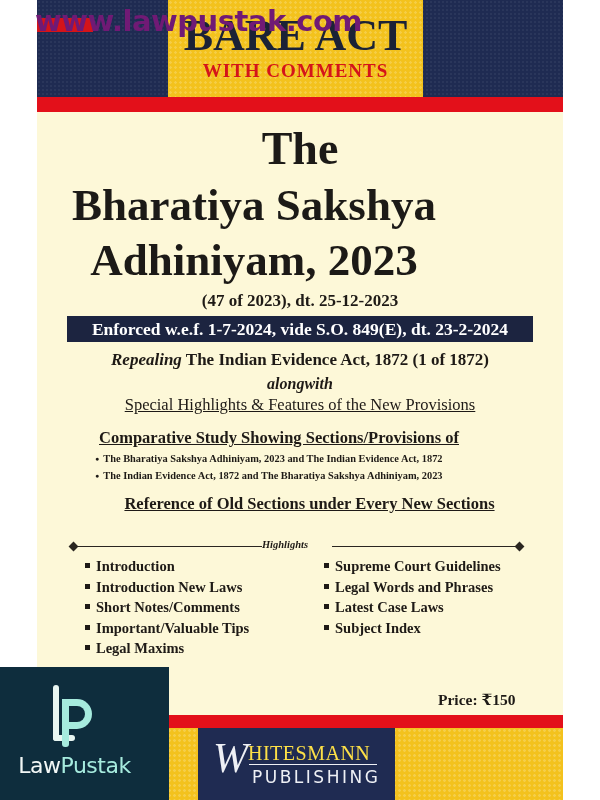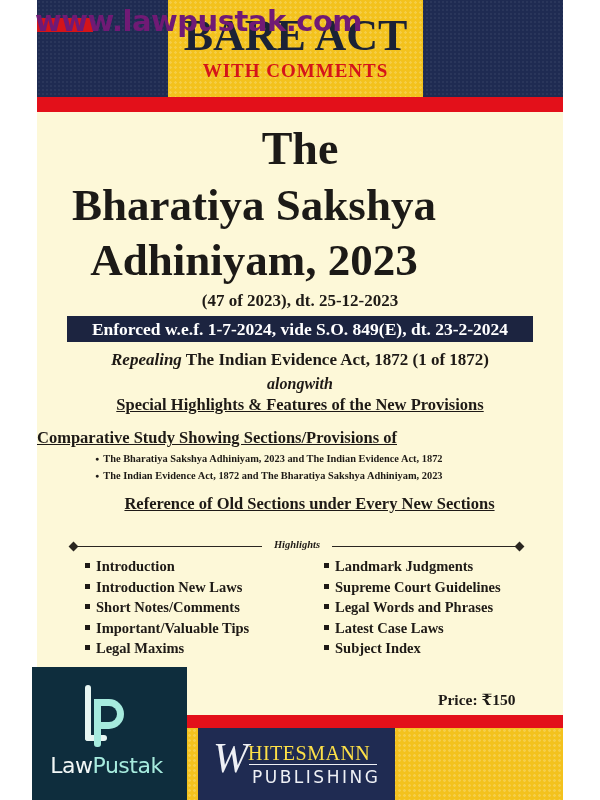--- a/index.html
+++ b/index.html
@@ -36,38 +36,38 @@
   .t1 { top: 183px; }
   .t2 { top: 238px; }
 
   .act-no { position: absolute; left: 0; top: 291px; width: 526px; text-align: center; font-size: 17px; font-weight: bold; }
   .enforced { position: absolute; left: 30px; top: 316px; width: 466px; height: 26px; background: #1c2440;
     color: #ffffff; text-align: center; font-size: 17.5px; font-weight: bold; line-height: 26px; }
 
   .repealing { position: absolute; left: 0; top: 350px; width: 526px; text-align: center; font-size: 17px; font-weight: bold; }
   .repealing i { font-style: italic; }
   .alongwith { position: absolute; left: 0; top: 375px; width: 526px; text-align: center; font-size: 16px; font-style: italic; font-weight: bold; }
-  .special { position: absolute; left: 0; top: 395px; width: 526px; text-align: center; font-size: 16.5px; font-weight: bold; text-decoration: underline; }
+  .special { position: absolute; left: 0; top: 395px; width: 526px; text-align: center; font-size: 16.5px; font-weight: normal; text-decoration: underline; }
 
-  .comparative { position: absolute; left: 0; top: 428px; width: 422px; text-align: left; font-size: 16.5px; font-weight: bold; text-decoration: underline; }
+  .comparative { position: absolute; left: 0; top: 428px; width: 422px; text-align: right; font-size: 16.5px; font-weight: bold; text-decoration: underline; }
   .comp-list { position: absolute; left: 58px; top: 451px; width: 440px; list-style: none; }
   .comp-list li { font-size: 10.4px; font-weight: bold; line-height: 15px; white-space: nowrap; }
   .comp-list li::before { content: "\25CF"; font-size: 7px; margin-right: 4px; position: relative; top: -1px; }
 
   .reference { position: absolute; left: 0; top: 494px; width: 526px; text-align: center; font-size: 16.5px; font-weight: bold; text-decoration: underline; padding-left: 19px; }
 
   
   .hl-divider { position: absolute; left: 33px; top: 539px; width: 453px; height: 14px; }
   .hl-line { position: absolute; top: 7px; height: 1px; background: #2a2620; }
   .hl-line.left { left: 4px; width: 188px; }
   .hl-line.right { left: 262px; width: 188px; }
   .hl-dot { position: absolute; top: 4px; width: 7px; height: 7px; background: #2a2620; transform: rotate(45deg); }
   .hl-dot.left { left: 0; }
   .hl-dot.right { left: 446px; }
-  .hl-label { position: absolute; left: 192px; width: 70px; top: 0; text-align: center; font-size: 10.5px; font-style: italic; font-weight: bold; }
+  .hl-label { position: absolute; left: 180px; width: 70px; top: 0; text-align: center; font-size: 10.5px; font-style: italic; font-weight: bold; }
 
   .hl-col { position: absolute; top: 556px; list-style: none; }
   .hl-col.left { left: 48px; }
   .hl-col.right { left: 287px; }
   .hl-col li { font-size: 14.5px; font-weight: bold; line-height: 20.6px; white-space: nowrap; }
   .hl-col li::before { content: ""; display: inline-block; width: 5px; height: 5px; background: #1e1a16; margin-right: 6px; position: relative; top: -3px; }
 
   .price { position: absolute; left: 401px; top: 690px; font-size: 15.5px; font-weight: bold; }
 
   
@@ -76,21 +76,21 @@
     background: #f3c21d;
     background-image: radial-gradient(rgba(255,255,255,0.2) 1px, transparent 1.6px);
     background-size: 5px 5px; }
   .publisher { position: absolute; left: 161px; top: 728px; width: 197px; height: 72px; background: #1f2b52; }
   .pub-w { position: absolute; left: 15px; top: 9px; font-size: 42px; font-style: italic; color: #eef0f5; line-height: 1; font-family: "Liberation Serif", serif; }
   .pub-name { position: absolute; left: 50px; top: 14px; font-size: 20px; color: #fde047; letter-spacing: 0.5px; font-family: "Liberation Serif", serif; }
   .pub-rule { position: absolute; left: 51px; top: 36px; width: 128px; height: 1px; background: #eef0f5; }
   .pub-sub { position: absolute; left: 54px; top: 39px; font-size: 17px; color: #eef0f5; letter-spacing: 2.5px; font-family: "DejaVu Sans", sans-serif; }
 
   
-  .lp-badge { position: absolute; left: 0; top: 667px; width: 155px; height: 133px; background: #0e2d3d; z-index: 6; margin-left: 32px; }
+  .lp-badge { position: absolute; left: 0; top: 667px; width: 169px; height: 133px; background: #0e2d3d; z-index: 6; }
   .lp-mark { position: absolute; left: 50px; top: 18px; width: 50px; height: 64px; }
   .lp-l { position: absolute; left: 3px; top: 0; width: 6px; height: 56px; background: #e8f6f2; border-radius: 3px; }
   .lp-l-foot { position: absolute; left: 3px; top: 50px; width: 22px; height: 6px; background: #e8f6f2; border-radius: 3px; }
   .lp-p-stem { position: absolute; left: 12px; top: 14px; width: 7px; height: 48px; background: #a6ebde; border-radius: 3px; }
   .lp-p-bowl { position: absolute; left: 12px; top: 14px; width: 30px; height: 30px; border: 7px solid #a6ebde; border-left: none; border-radius: 0 15px 15px 0; }
   .lp-text { position: absolute; left: 0; top: 86px; width: 149px; text-align: center; font-family: "DejaVu Sans", sans-serif; font-size: 22px; font-weight: bold; letter-spacing: -0.5px; }
   .lp-law { color: #f2f7f6; font-weight: normal; }
   .lp-pustak { color: #a6ebde; font-weight: normal; }
 </style>
 </head>
@@ -136,21 +136,20 @@
   </div>
 
   <ul class="hl-col left">
     <li>Introduction</li>
     <li>Introduction New Laws</li>
     <li>Short Notes/Comments</li>
     <li>Important/Valuable Tips</li>
     <li>Legal Maxims</li>
   </ul>
   <ul class="hl-col right">
-    <li>Landmark Judgments</li>
     <li>Supreme Court Guidelines</li>
     <li>Legal Words and Phrases</li>
     <li>Latest Case Laws</li>
     <li>Subject Index</li>
   </ul>
 
   <div class="price">Price: ₹150</div>
 
   <div class="bottom-red"></div>
   <div class="bottom-yellow"></div>

